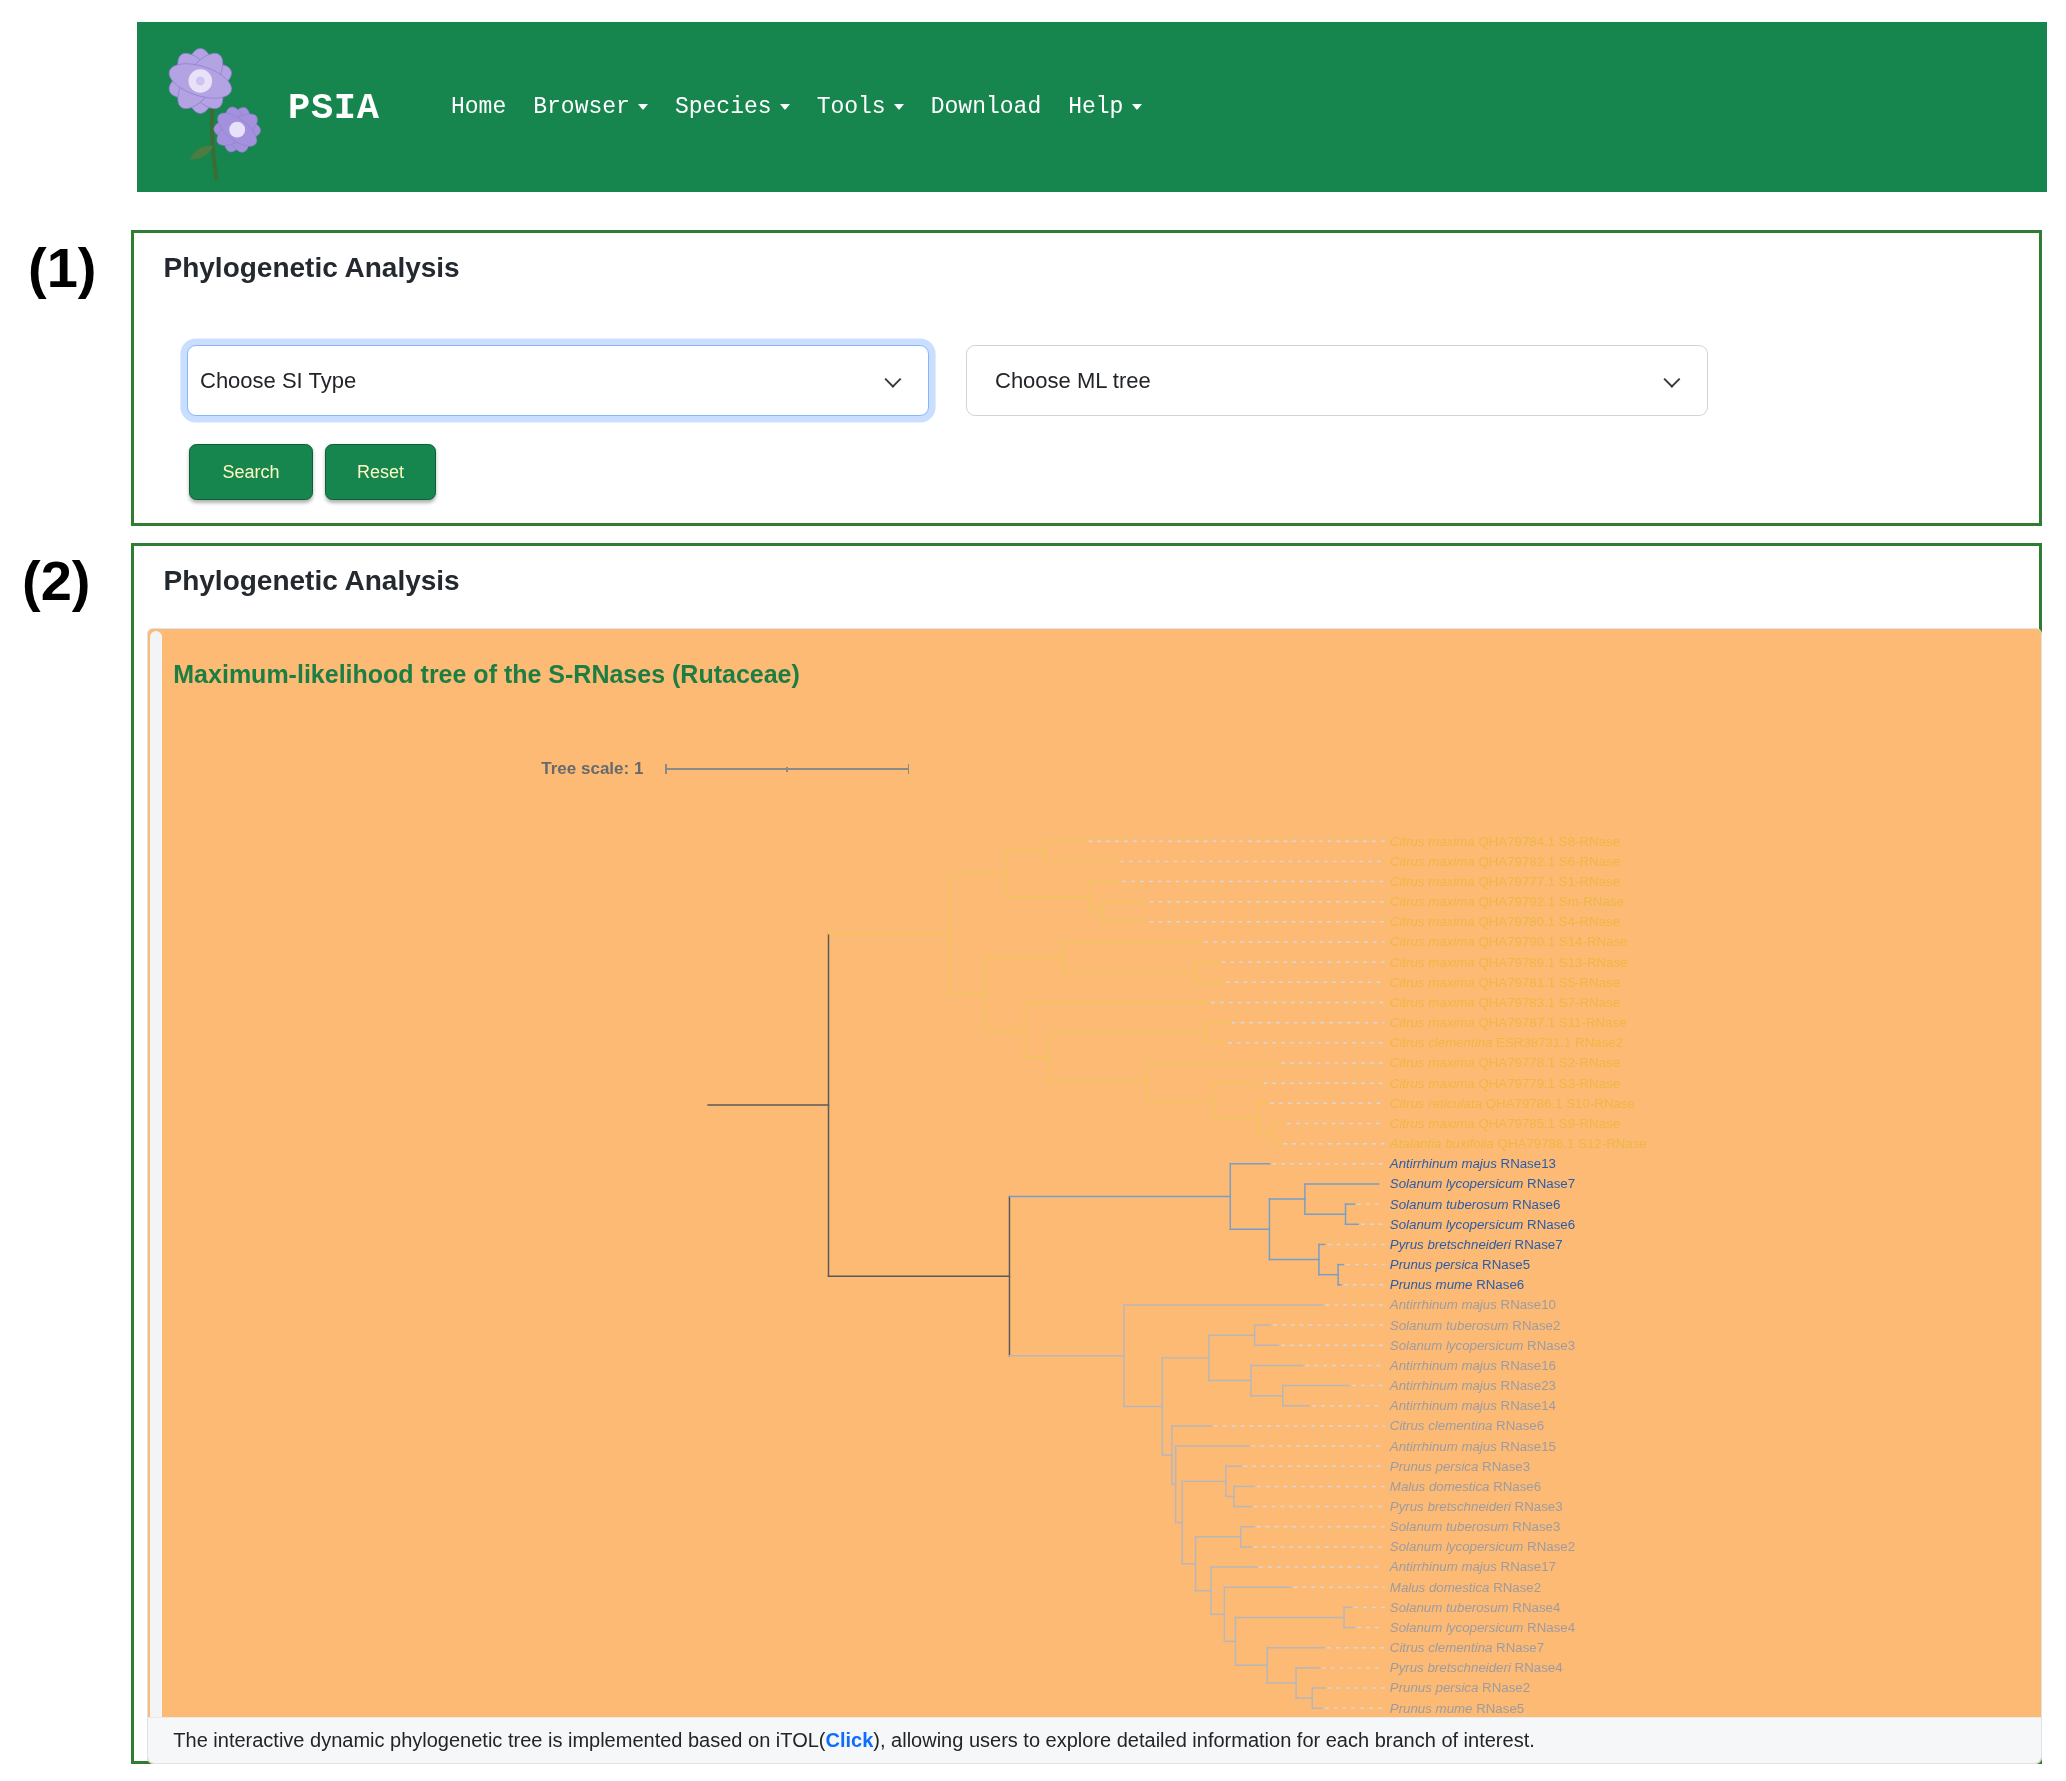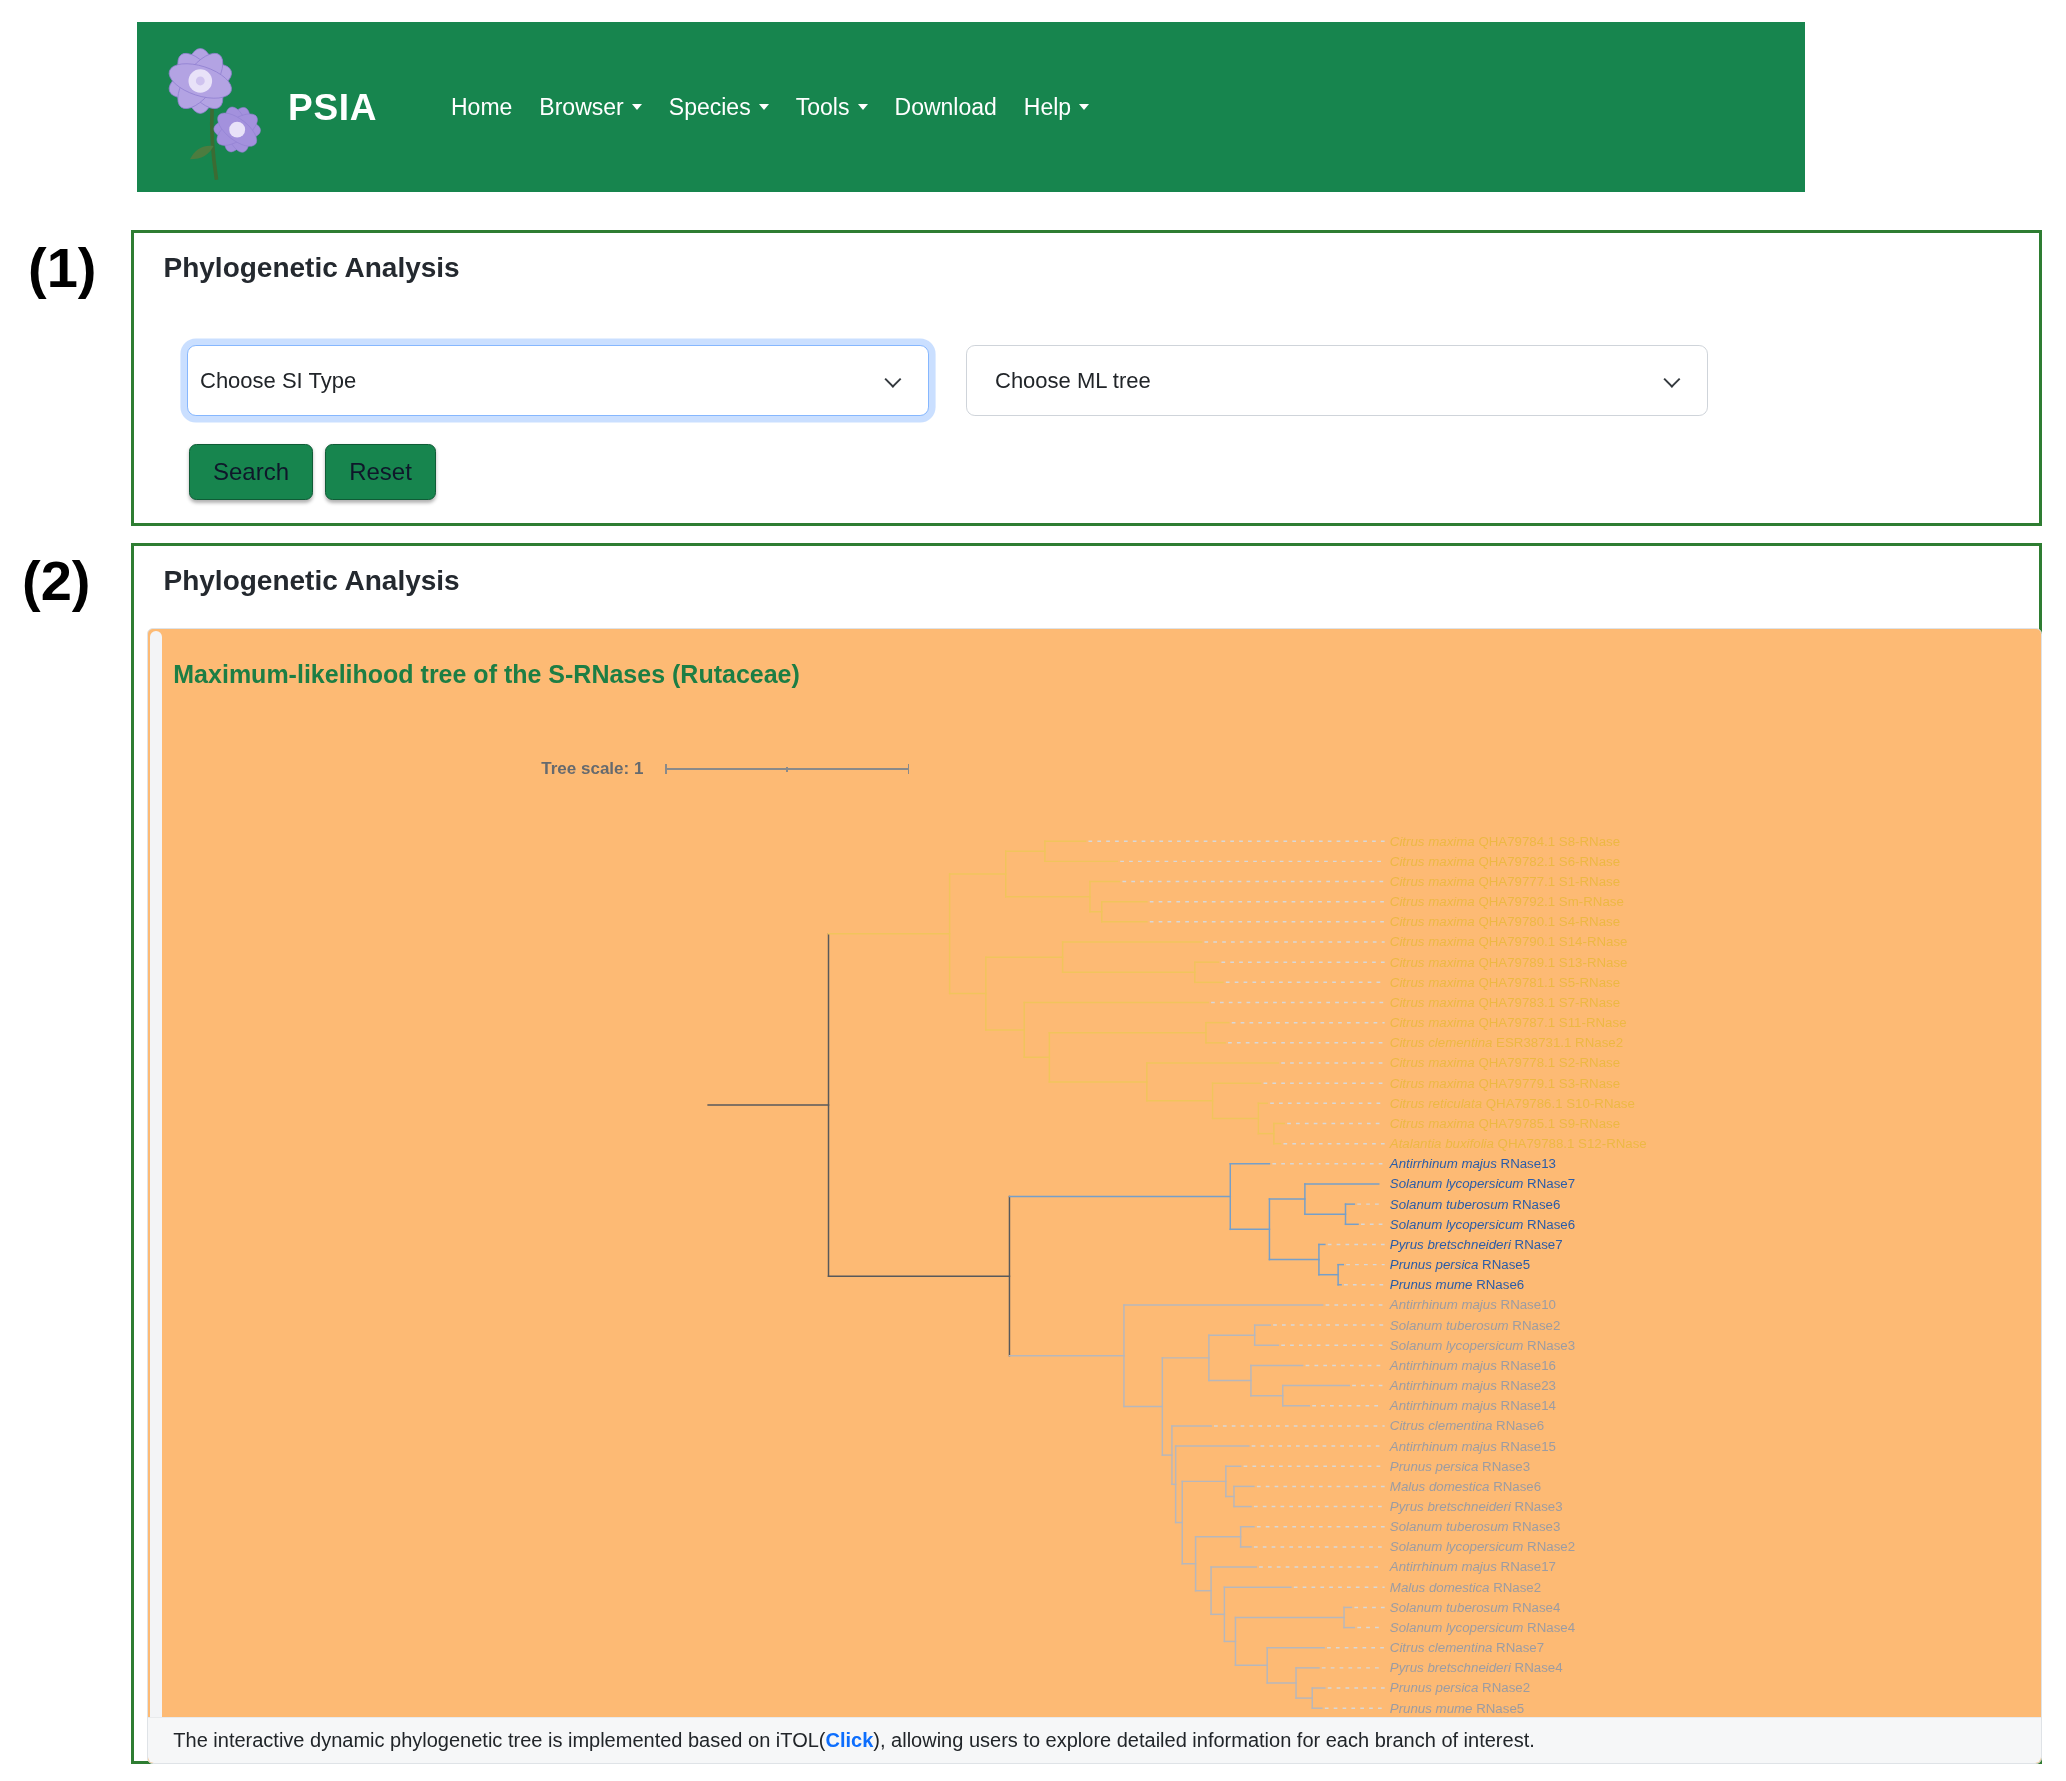--- a/index.html
+++ b/index.html
@@ -1,21 +1,21 @@
 <!DOCTYPE html>
 <html style="font-size:11.8px"><head>
 <meta charset="utf-8">
 <style>
   * { margin:0; padding:0; box-sizing:border-box; }
   body { font-family:"Liberation Sans", sans-serif; background:#ffffff; }
   #page { position:relative; width:2066px; height:1781px; background:#fff; overflow:hidden; }
 
   
-  .topbar { position:absolute; left:137px; top:22px; width:1668px; height:170px;
-            background:#17854e; display:flex; align-items:center; }
+  .topbar { position:absolute; left:137px; top:22px; width:1910px; height:170px;
+            background:#17854e; display:flex; align-items:center;font-family:Liberation Mono, monospace; }
   .logo-wrap { position:absolute; left:22px; top:13.3px; width:118px; height:148px; }
   .brand { position:absolute; left:151px; top:65px; color:#fff; font-size:37px; font-weight:bold; letter-spacing:0.7px; }
   .nav { position:absolute; left:314px; top:0; height:170px; display:flex; align-items:center; gap:27px; }
   .nav-item { color:#fff; font-size:23px; display:flex; align-items:center; cursor:pointer; }
   .caret { display:inline-block; margin-left:8.1px; border-left:5.9px solid transparent;
            border-right:5.9px solid transparent; border-top:6.6px solid #fff; }
 
   
   .marker { position:absolute; font-size:56px; font-weight:bold; color:#000; }
   .panel { position:absolute; left:131px; width:1911px; border:3.7px solid #2e7d32; background:#fff; }
@@ -23,21 +23,21 @@
 
   
   .select { position:absolute; height:71px; background:#fff; border-radius:8.9px;
             display:flex; align-items:center; padding-left:28px; font-size:22px; color:#212529; cursor:pointer; }
   .select .chev { position:absolute; right:29.5px; top:50%; width:11.8px; height:11.8px;
                   border-right:2.2px solid #33383d; border-bottom:2.2px solid #33383d;
                   transform:translateY(-65%) rotate(45deg); }
   .select.focused { border:1.5px solid #86b7fe; box-shadow:0 0 0 6.6px rgba(13,110,253,.22);padding-left:12px; }
   .select.plain { border:1.5px solid #cfd4da; }
   .btn { position:absolute; height:56px; background:#17854e; border:0.7px solid #0f5c36; border-radius:7.4px;
-         color:#0f172a; font-size:24px; display:flex; align-items:center; justify-content:center;
+         color:#fef9c3; font-size:18px; display:flex; align-items:center; justify-content:center;
          box-shadow:0 2.2px 3.7px rgba(0,0,0,.3); cursor:pointer; }
 
   
   .card { position:absolute; left:13.3px; top:82px; width:1895px; height:1136px;
           border:0.7px solid #dfe3e7; border-radius:5.9px; background:#fdba74; }
   .card-scrollbar { position:absolute; left:1.5px; top:1.5px; width:11.8px; height:1130px;
                     background:#f3f4f6; border-radius:5.9px; }
   .fig-title { position:absolute; left:25px; top:31px; font-size:25px; font-weight:bold; color:#1d7e44; }
   .fig-caption { position:absolute; left:25px; top:89px; font-size:20px; color:#212529; }
 

